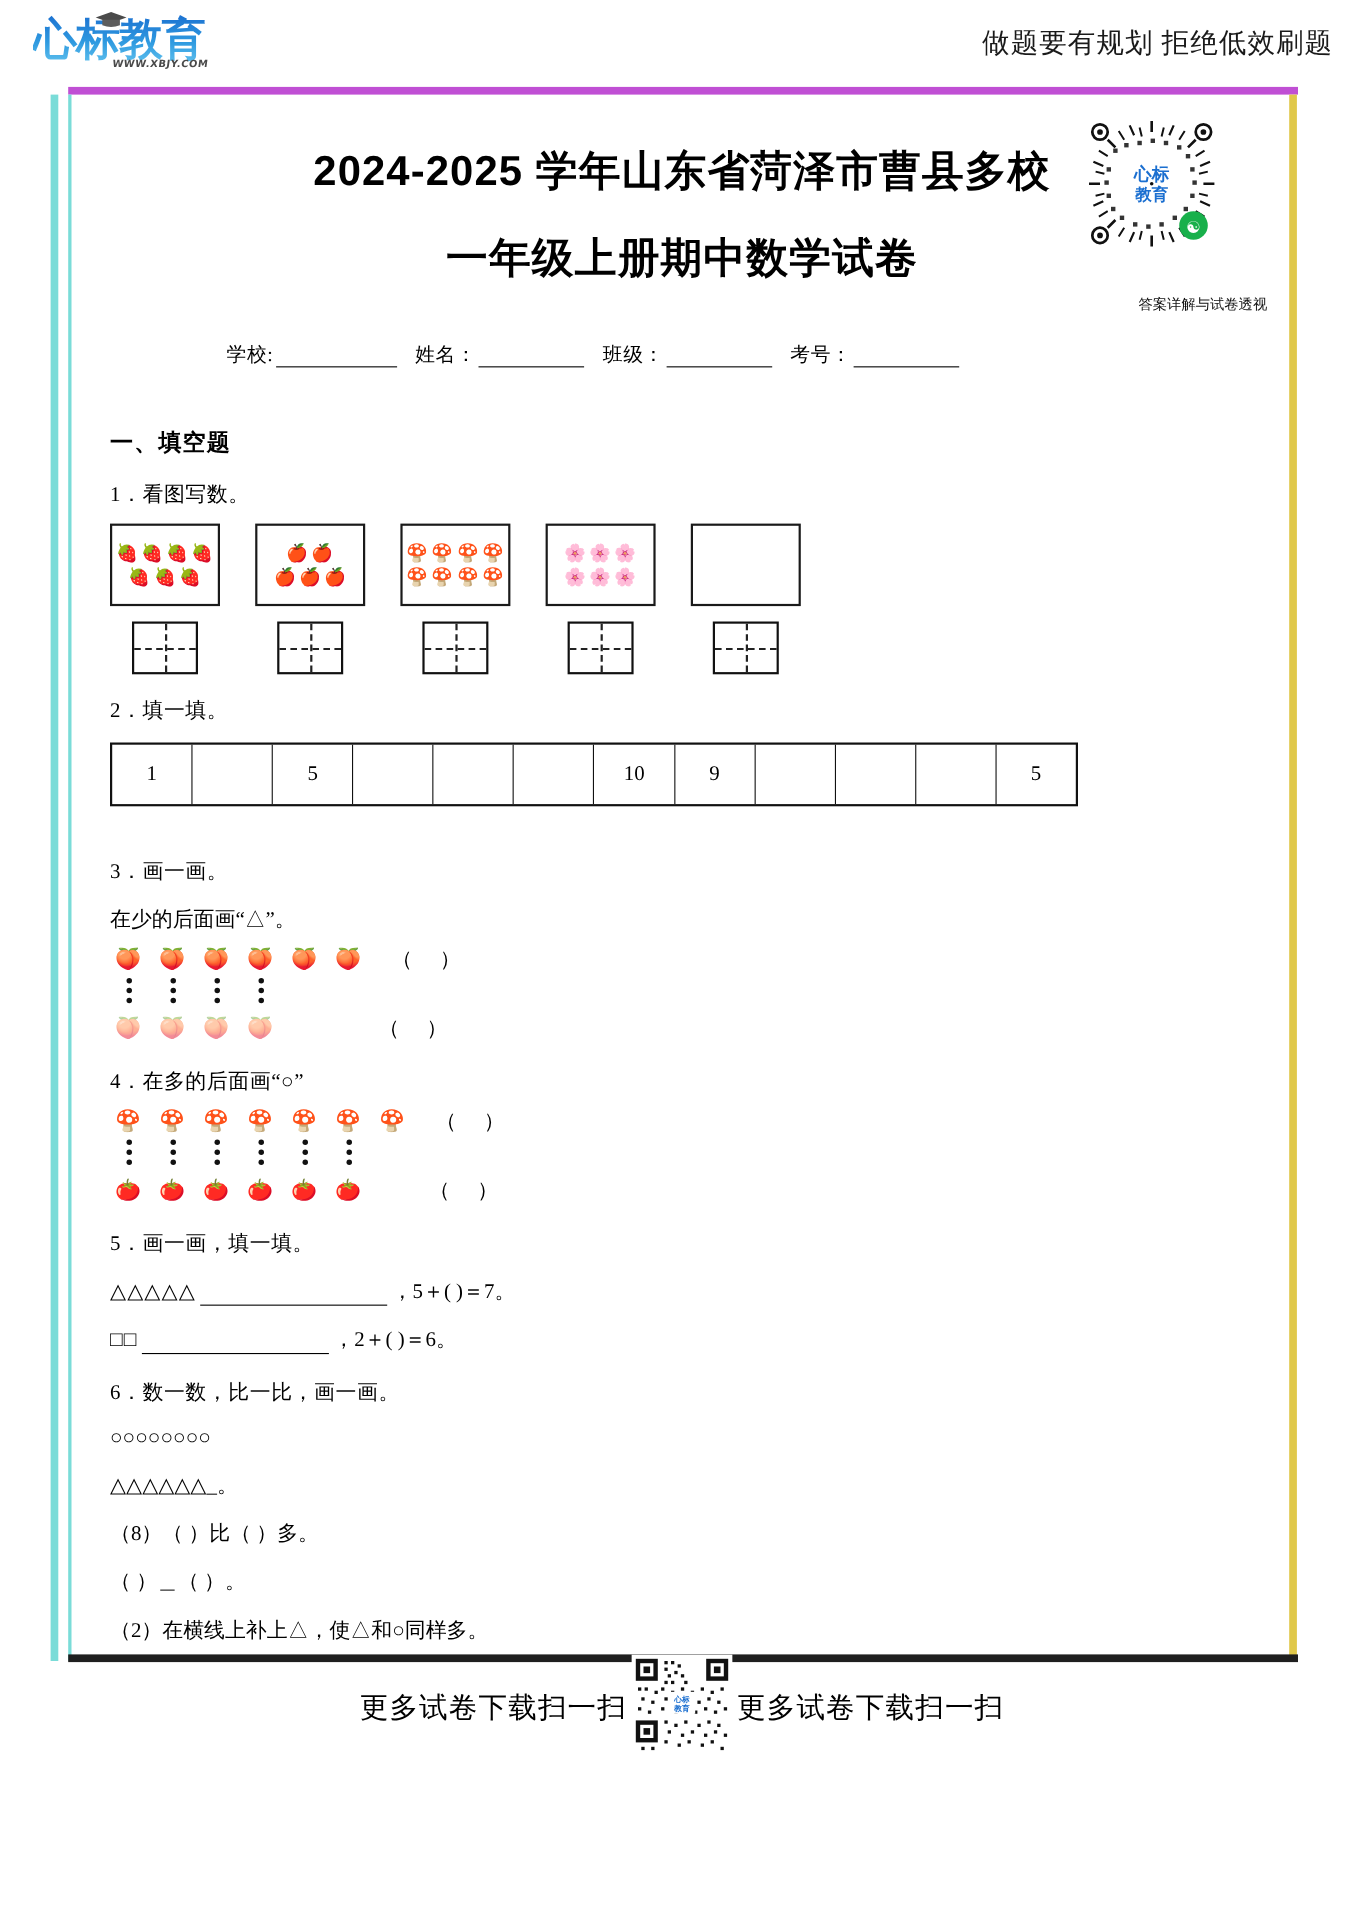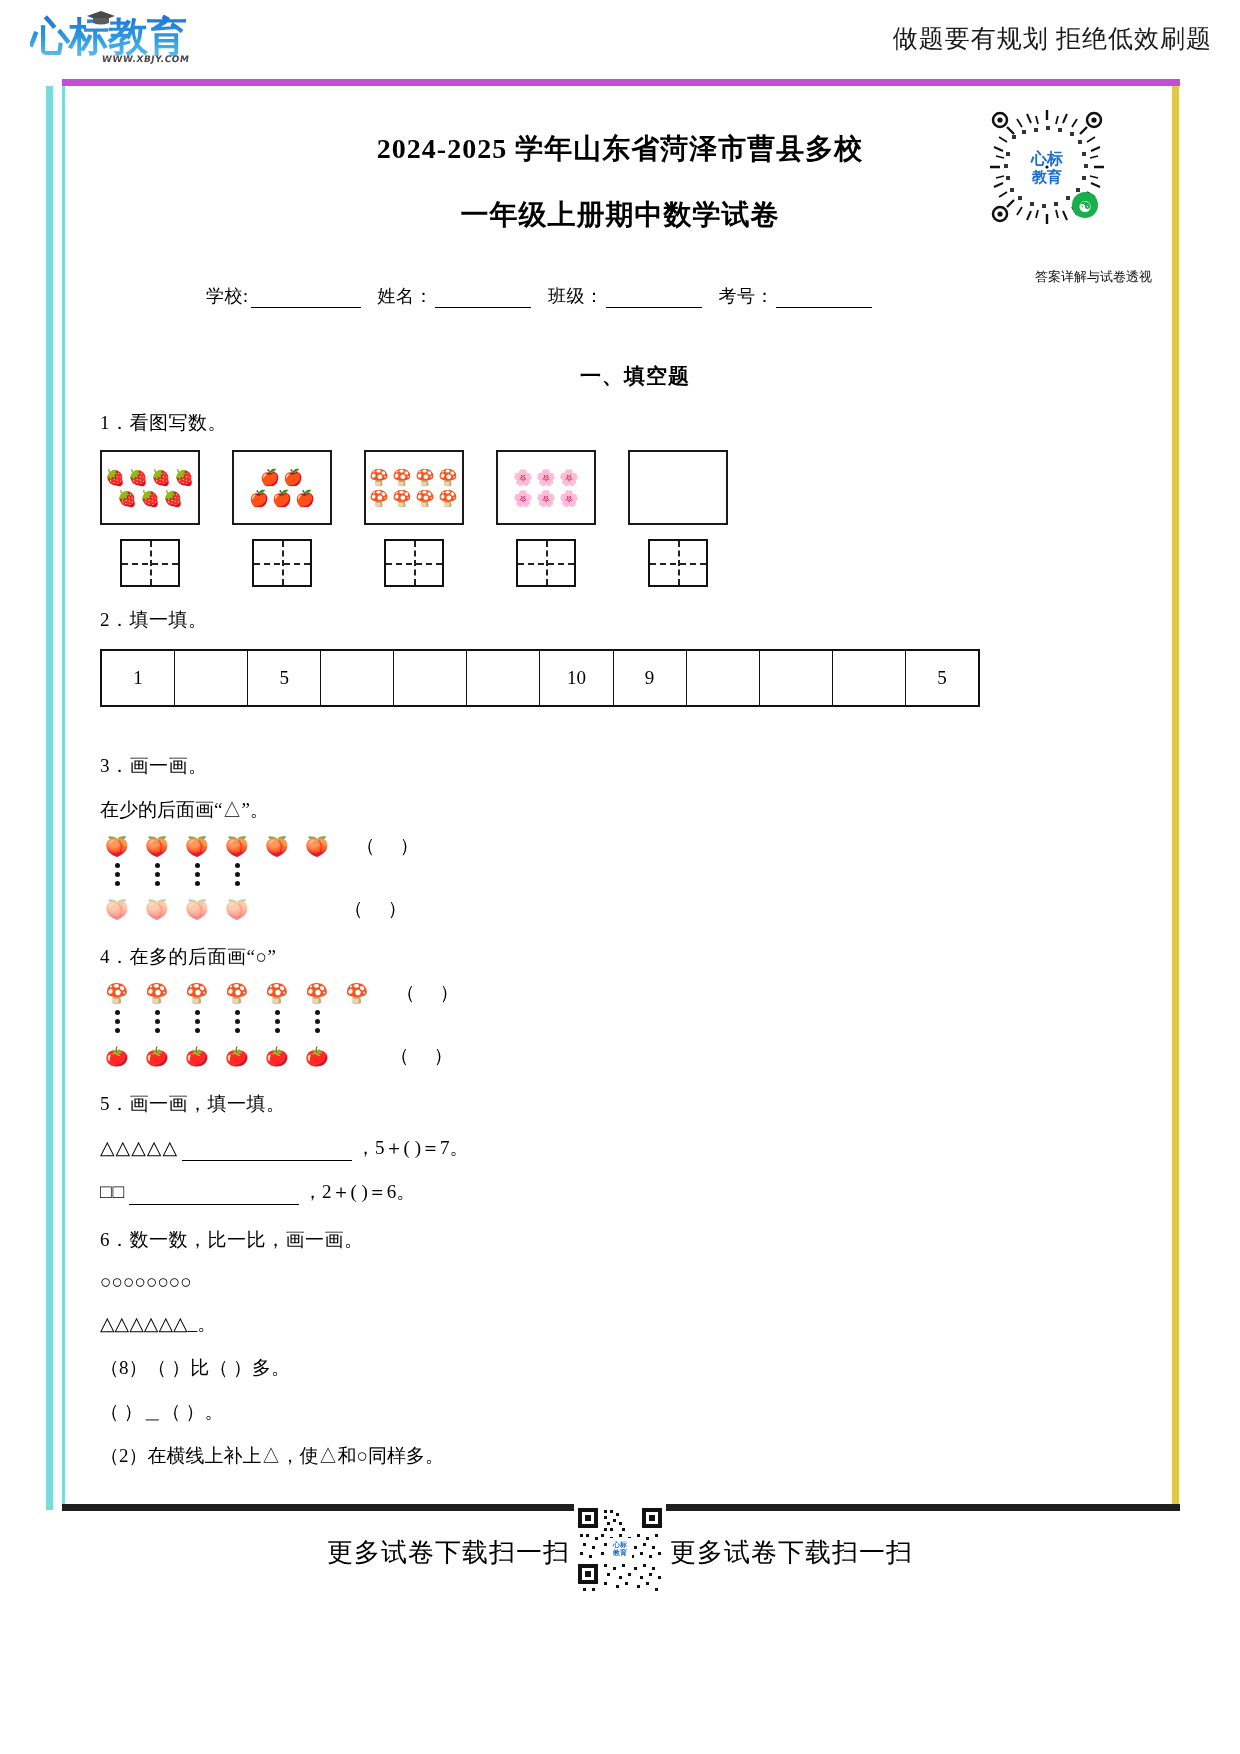--- a/index.html
+++ b/index.html
@@ -74,23 +74,23 @@
     background:#1f1f1f;
   }
 
   
   .paper{
     position:absolute; left:70px; top:92px; width:1100px; height:1408px;
   }
 
   .title{
     text-align:center;
-    font-family:Liberation Serif, serif;
+    font-family:Liberation Sans, sans-serif;
     font-weight:bold;
-    font-size:28px;
+    font-size:38px;
     letter-spacing:1px;
     color:#000;
   }
   .title-1{ margin-top:38px; }
   .title-2{ margin-top:28px; }
 
   
   .qr{
     position:absolute; right:58px; top:10px;
     width:130px; height:130px;
@@ -123,21 +123,20 @@
   .info-line .seg{ margin-right:10px; white-space:nowrap;}
 
   
   .sec-head{
     margin-top:54px;
     margin-left:30px;
     font-family:"Liberation Serif", serif;
     font-weight:bold;
     font-size:21px;
     letter-spacing:1px;
-    text-align:center;
   }
   .q{
     margin-left:30px;
     margin-top:20px;
     font-family:"Liberation Serif", serif;
     font-size:19px;
     letter-spacing:.5px;
   }
   .q-sub{
     margin-left:30px;

